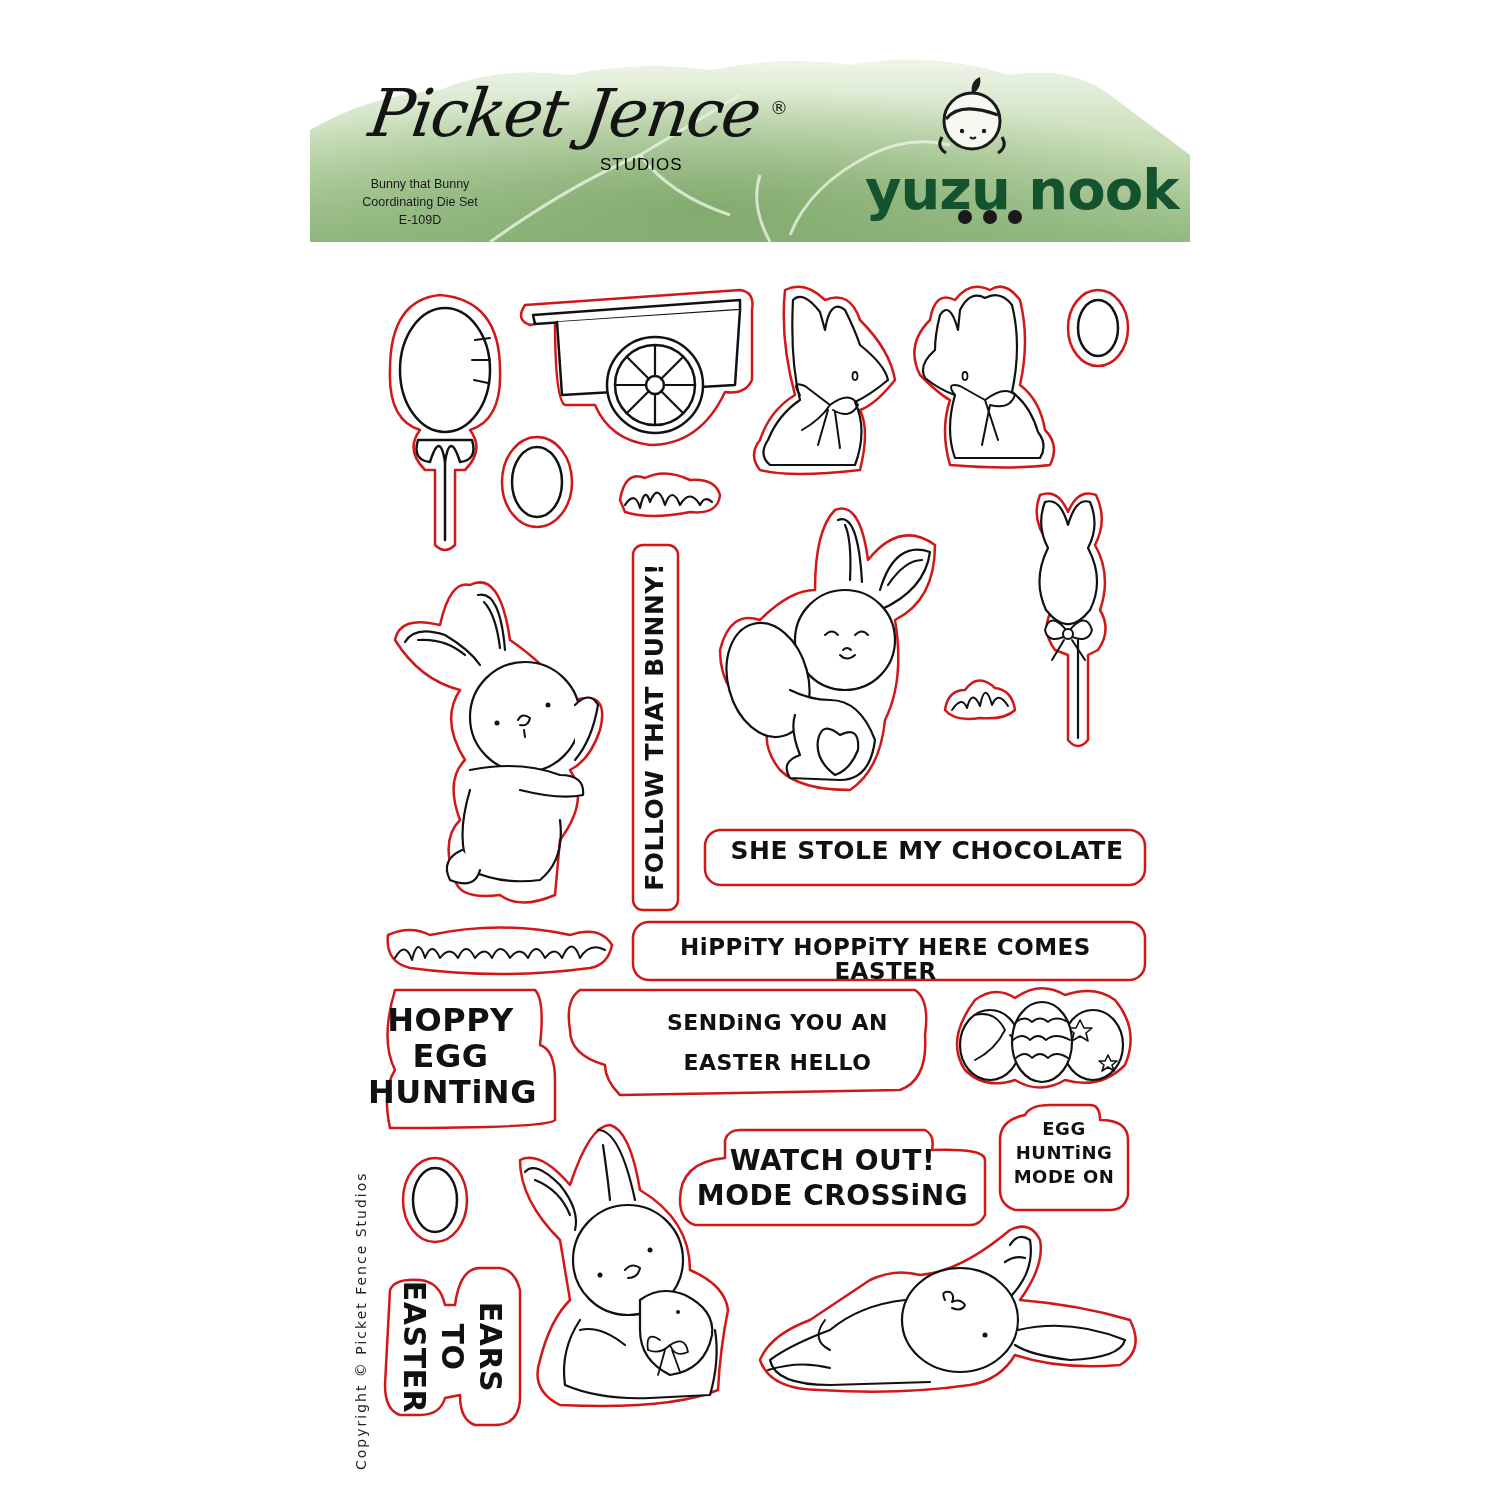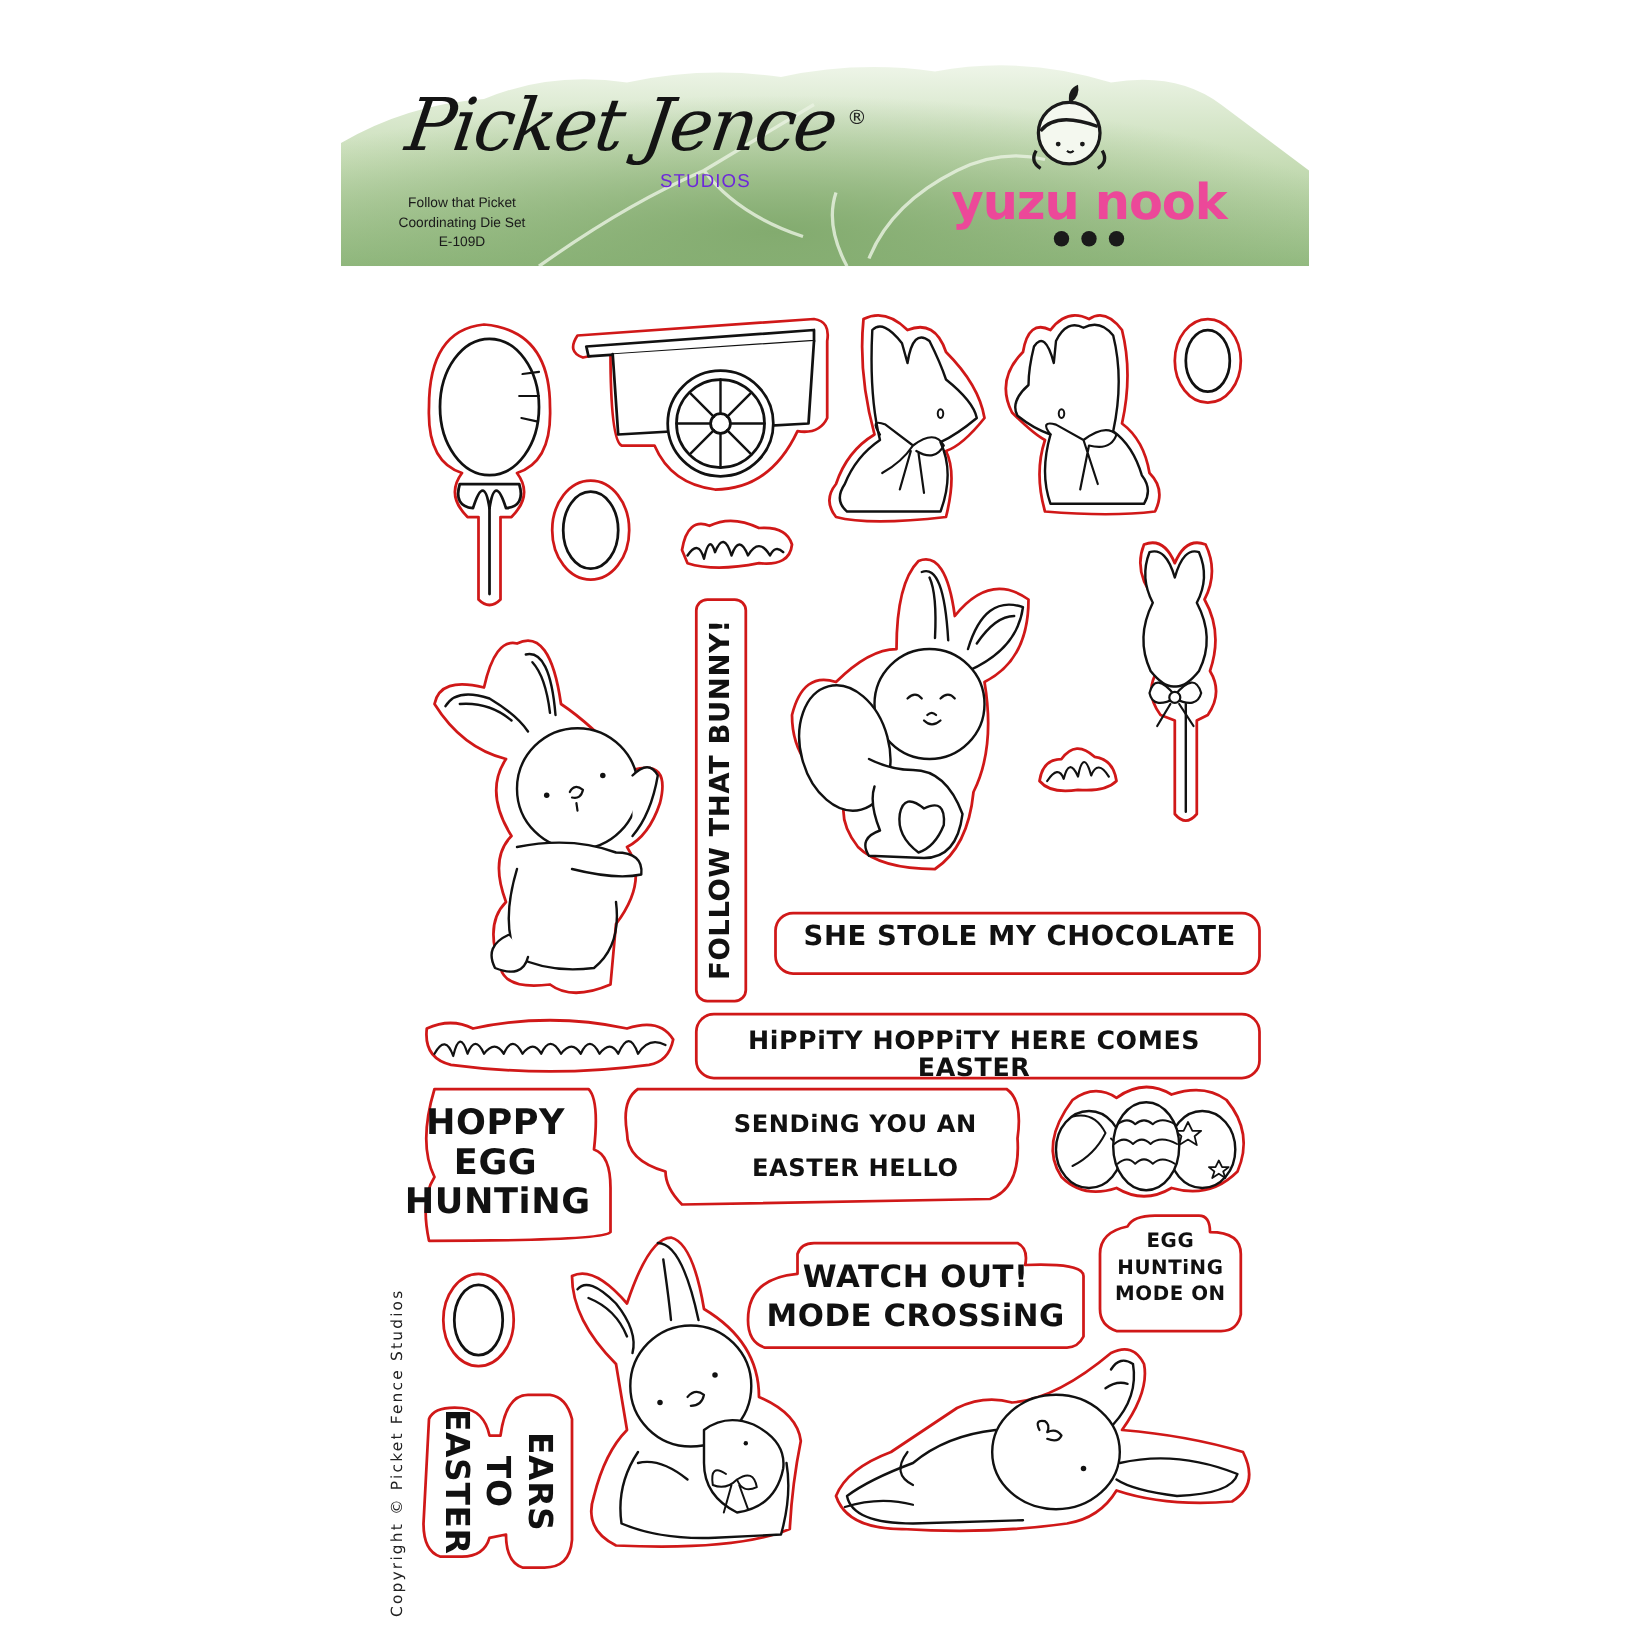--- a/index.html
+++ b/index.html
@@ -2,23 +2,23 @@
 <html><head>
 <meta charset="utf-8">
 <style>
   html, body { margin: 0; padding: 0; background: #ffffff; }
   body { width: 1500px; height: 1500px; position: relative; overflow: hidden; font-family: "DejaVu Sans", sans-serif; }
   .abs { position: absolute; }
   #banner { left: 310px; top: 35px; width: 880px; height: 207px; overflow: hidden; }
   #banner svg.bg { position: absolute; left: 0; top: 0; }
   .brand-script { position: absolute; left: 60px; top: 40px; font-family: "DejaVu Serif", serif; font-style: italic; font-size: 66px; color: #141414; letter-spacing: -2px; transform: skewX(-8deg); }
   .brand-reg { position: absolute; left: 460px; top: 62px; font-size: 18px; color: #222; }
-  .brand-studios { position: absolute; left: 290px; top: 120px; font-family: "Liberation Sans", sans-serif; font-size: 17px; letter-spacing: 1px; color: #6d28d9; }
+  .brand-studios { position: absolute; left: 290px; top: 120px; font-family: "Liberation Sans", sans-serif; font-size: 17px; letter-spacing: 1px; color: #000000; }
   .product-info { position: absolute; left: 30px; top: 140px; width: 160px; text-align: center; font-family: "Liberation Sans", sans-serif; font-size: 12.5px; line-height: 18px; color: #1a1a1a; }
-  .yuzu-word { position: absolute; left: 555px; top: 122px; font-family: "DejaVu Sans", sans-serif; font-weight: bold; font-size: 45px; letter-spacing: -1px; color: #ec4899; }
+  .yuzu-word { position: absolute; left: 555px; top: 122px; font-family: "DejaVu Sans", sans-serif; font-weight: bold; font-size: 56px; letter-spacing: -1px; color: #14532d; }
   .dies { position: absolute; left: 0; top: 0; }
   .die-text { position: absolute; font-family: "DejaVu Sans", sans-serif; font-weight: bold; color: #111; text-align: center; line-height: 1.05; letter-spacing: 0.5px; }
   .copyright { position: absolute; left: 353px; top: 1470px; transform-origin: 0 0; transform: rotate(-90deg); font-family: "DejaVu Sans", sans-serif; font-size: 14px; letter-spacing: 2px; color: #222; white-space: nowrap; }
 </style>
 </head>
 <body>
 
 <div id="banner" class="abs">
   <svg class="bg" width="880" height="207" viewBox="0 0 880 207">
     <defs>
@@ -33,21 +33,21 @@
       </radialGradient>
     </defs>
     <path d="M0 95 Q60 60 130 55 Q190 30 260 40 Q330 25 400 35 Q470 20 540 30 Q620 15 700 40 Q760 30 800 60 Q840 90 880 120 L880 207 L0 207 Z" fill="url(#g1)"></path>
     <rect x="0" y="0" width="880" height="207" fill="url(#g2)"></rect>
     <path d="M180 207 Q260 150 330 120 M330 120 Q380 90 430 60 M330 120 Q360 160 420 180 M480 200 Q500 150 560 120 M560 120 Q600 100 640 110 M450 140 Q440 170 460 207" stroke="#eaf2e2" stroke-width="3" fill="none" opacity="0.8"></path>
   </svg>
   <div class="brand-script">Picket Jence</div>
   <div class="brand-reg">®</div>
   <div class="brand-studios">STUDIOS</div>
   <div class="product-info">
-    <div>Follow that Picket</div>
+    <div>Bunny that Bunny</div>
     <div>Coordinating Die Set</div>
     <div>E-109D</div>
   </div>
   <svg class="abs" style="left:600px;top:40px" width="130" height="95" viewBox="0 0 130 95">
     <path d="M62 18 Q60 6 70 2 Q72 12 64 18" fill="#1a1a1a"></path>
     <circle cx="62" cy="46" r="28" fill="#f4f8ef" stroke="#1a1a1a" stroke-width="3"></circle>
     <path d="M36 44 Q50 26 88 40" fill="none" stroke="#1a1a1a" stroke-width="3"></path>
     <circle cx="52" cy="56" r="2.2" fill="#1a1a1a"></circle>
     <circle cx="74" cy="56" r="2.2" fill="#1a1a1a"></circle>
     <path d="M60 62 Q63 65 66 62" fill="none" stroke="#1a1a1a" stroke-width="2"></path>

